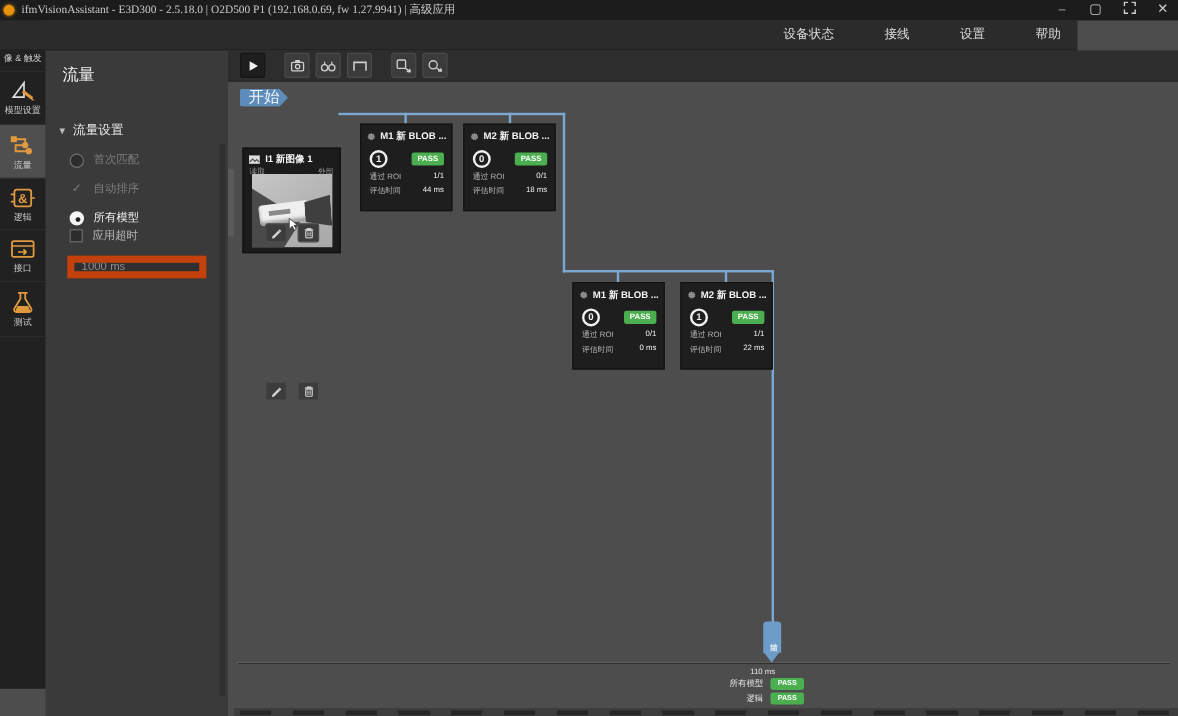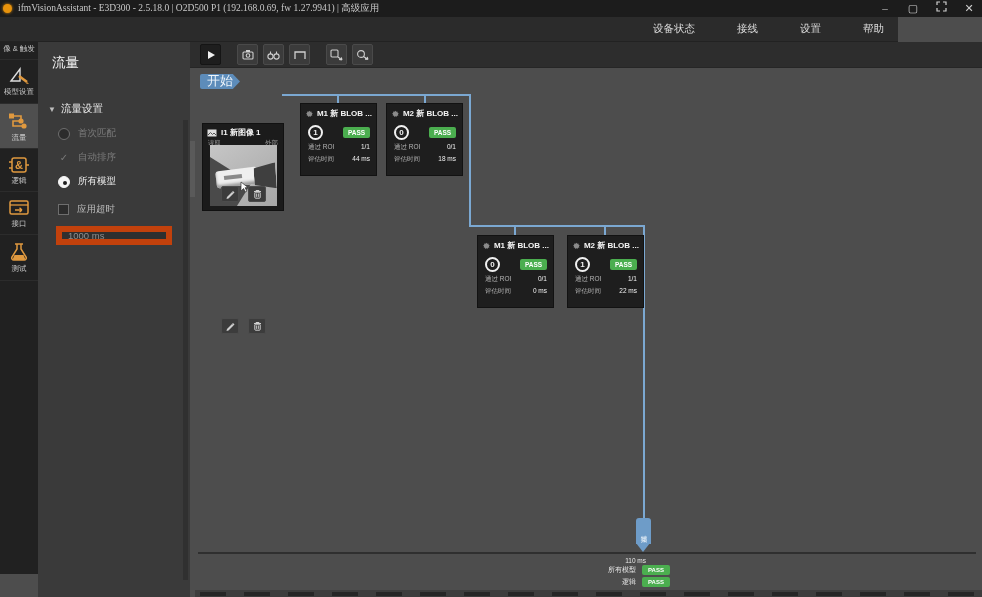--- a/index.html
+++ b/index.html
@@ -225,21 +225,21 @@
       <span class="opt-label dim">首次匹配</span>
     </div>
     <div class="opt-row">
       <span class="checkmark">✓</span>
       <span class="opt-label dim">自动排序</span>
     </div>
     <div class="opt-row">
       <span class="radio checked"></span>
       <span class="opt-label bright">所有模型</span>
     </div>
-    <div class="opt-row" style="margin-top:15px;">
+    <div class="opt-row" style="margin-top:2px;">
       <span class="checkbox"></span>
       <span class="opt-label">应用超时</span>
     </div>
     <input class="timeout-input" readonly="" value="1000 ms" style="">
     <div class="panel-scroll">
         <div class="thumb"></div>
       </div>
   </div>
 
   <div class="toolbar">

